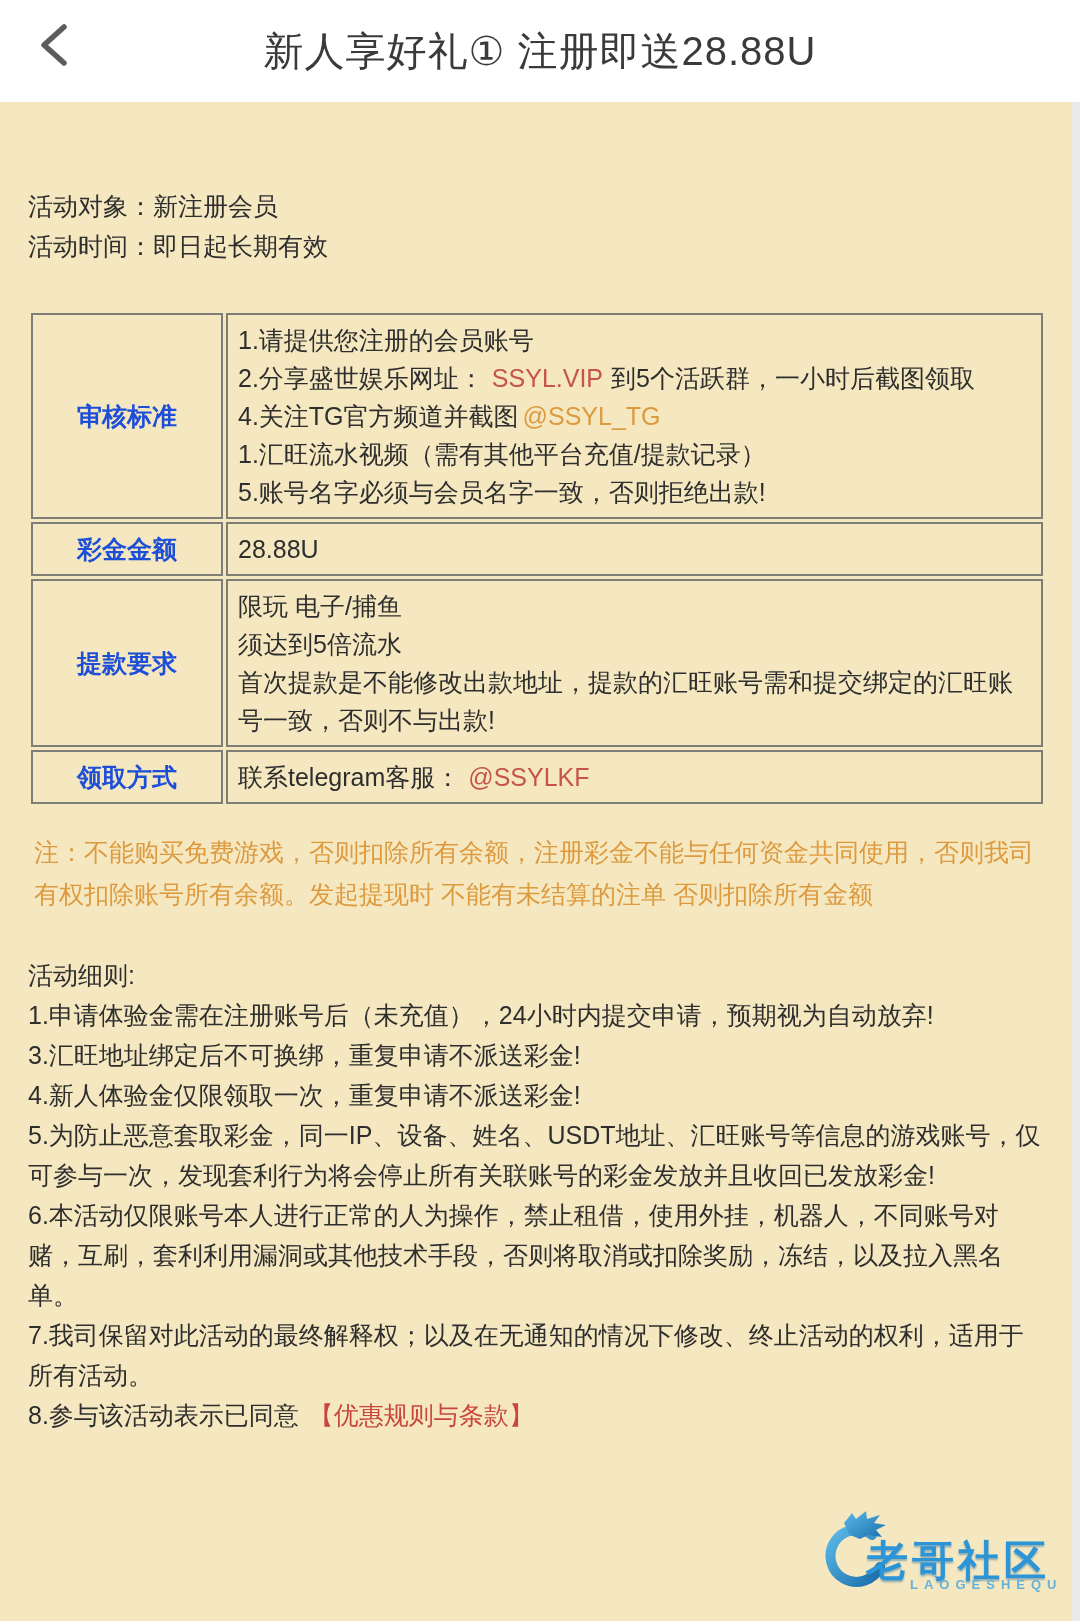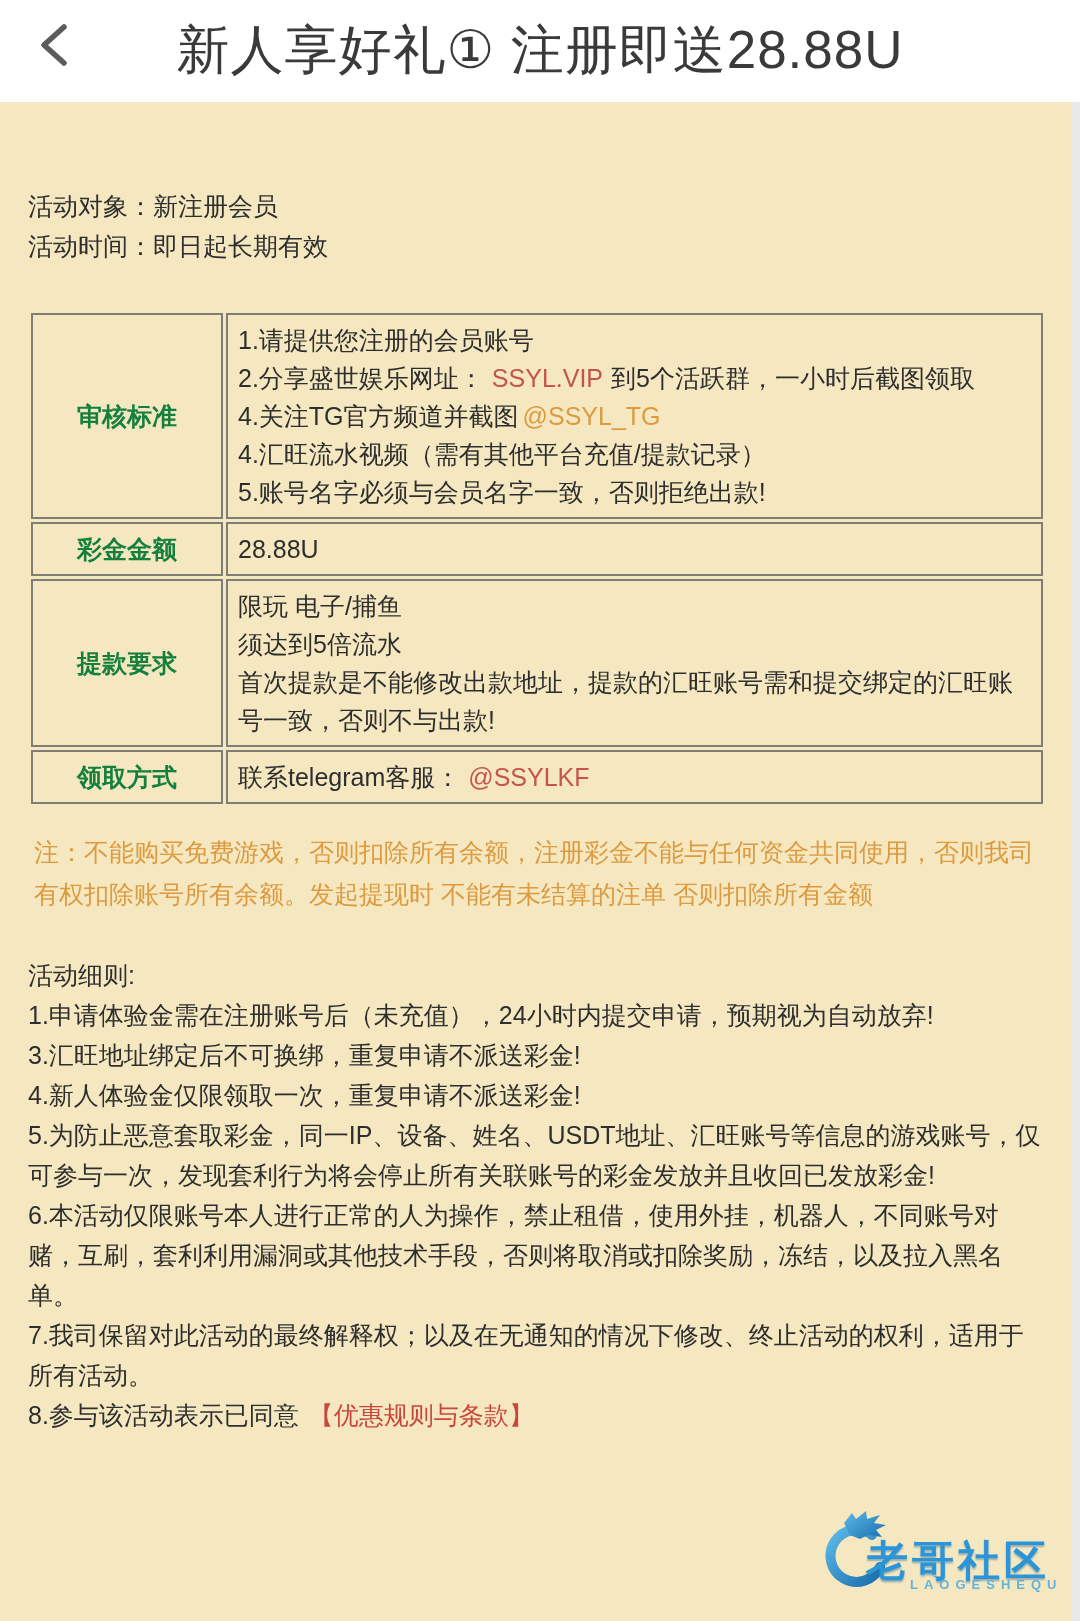--- a/index.html
+++ b/index.html
@@ -1,25 +1,25 @@
 <!DOCTYPE html>
 <html style="--page-bg: #f5e8c0; --header-bg: #ffffff; --text-main: #2e2e2e; --accent-red: #c5544a; --accent-orange: #dd9a3f; --link-red: #c8473c; --table-border: #7f7e76; --watermark-blue: #2191d9;"><head>
 <meta charset="utf-8">
 <style>
   html,body{margin:0;padding:0;}
   body{font-family:"Liberation Sans","DejaVu Sans",sans-serif;}
   .page{position:relative;width:1080px;height:1621px;background:var(--page-bg);overflow:hidden;}
   .appbar{position:relative;height:102px;background:var(--header-bg);display:flex;align-items:center;justify-content:center;}
   .back-btn{position:absolute;left:26px;top:14px;width:56px;height:64px;display:flex;align-items:center;justify-content:center;cursor:pointer;background:none;border:none;padding:0;}
-  .appbar-title{font-size:53px;color:#3a3a3a;letter-spacing:1px;}
+  .appbar-title{font-size:40px;color:#3a3a3a;letter-spacing:1px;}
   .content{padding:84px 34px 0 28px;color:var(--text-main);font-size:25px;line-height:40px;}
   .intro p{margin:0;}
   .promo-table{width:100%;border-collapse:separate;border-spacing:3px;margin-top:44px;}
   .promo-table td{border:2px solid var(--table-border);vertical-align:middle;font-size:25px;line-height:38px;padding:6px 10px;}
-  .promo-table td.lbl{width:168px;text-align:center;font-weight:bold;color:#15803d;}
+  .promo-table td.lbl{width:168px;text-align:center;font-weight:bold;color:#1d4ed8;}
   .promo-table td.val{color:var(--text-main);}
   .center-red{text-align:left;color:var(--accent-red);}
   .hl-red{color:var(--accent-red);margin:0 8px;}
   .hl-orange{color:var(--accent-orange);margin:0 4px;}
   .note{margin:24px 0 0 0;padding-left:6px;color:var(--accent-orange);font-size:25px;line-height:42px;}
   .rules{margin-top:40px;}
   .rules p{margin:0;}
   .rules ol{margin:0;padding:0;list-style:none;}
   .rules li{margin:0;}
   .terms-link{color:var(--link-red);margin-left:10px;cursor:pointer;}
@@ -55,21 +55,21 @@
     </div>
 
     <table class="promo-table">
       <tbody>
         <tr>
           <td class="lbl">审核标准</td>
           <td class="val">
             <div>1.请提供您注册的会员账号</div>
             <div><span>2.分享盛世娱乐网址：</span><span class="hl-red">SSYL.VIP</span><span>到5个活跃群，一小时后截图领取</span></div>
             <div><span>4.关注TG官方频道并截图</span><span class="hl-orange">@SSYL_TG</span></div>
-            <div>4.汇旺流水视频（需有其他平台充值/提款记录）</div>
+            <div>1.汇旺流水视频（需有其他平台充值/提款记录）</div>
             <div>5.账号名字必须与会员名字一致，否则拒绝出款!</div>
           </td>
         </tr>
         <tr>
           <td class="lbl">彩金金额</td>
           <td class="val center-red">28.88U</td>
         </tr>
         <tr>
           <td class="lbl">提款要求</td>
           <td class="val">

